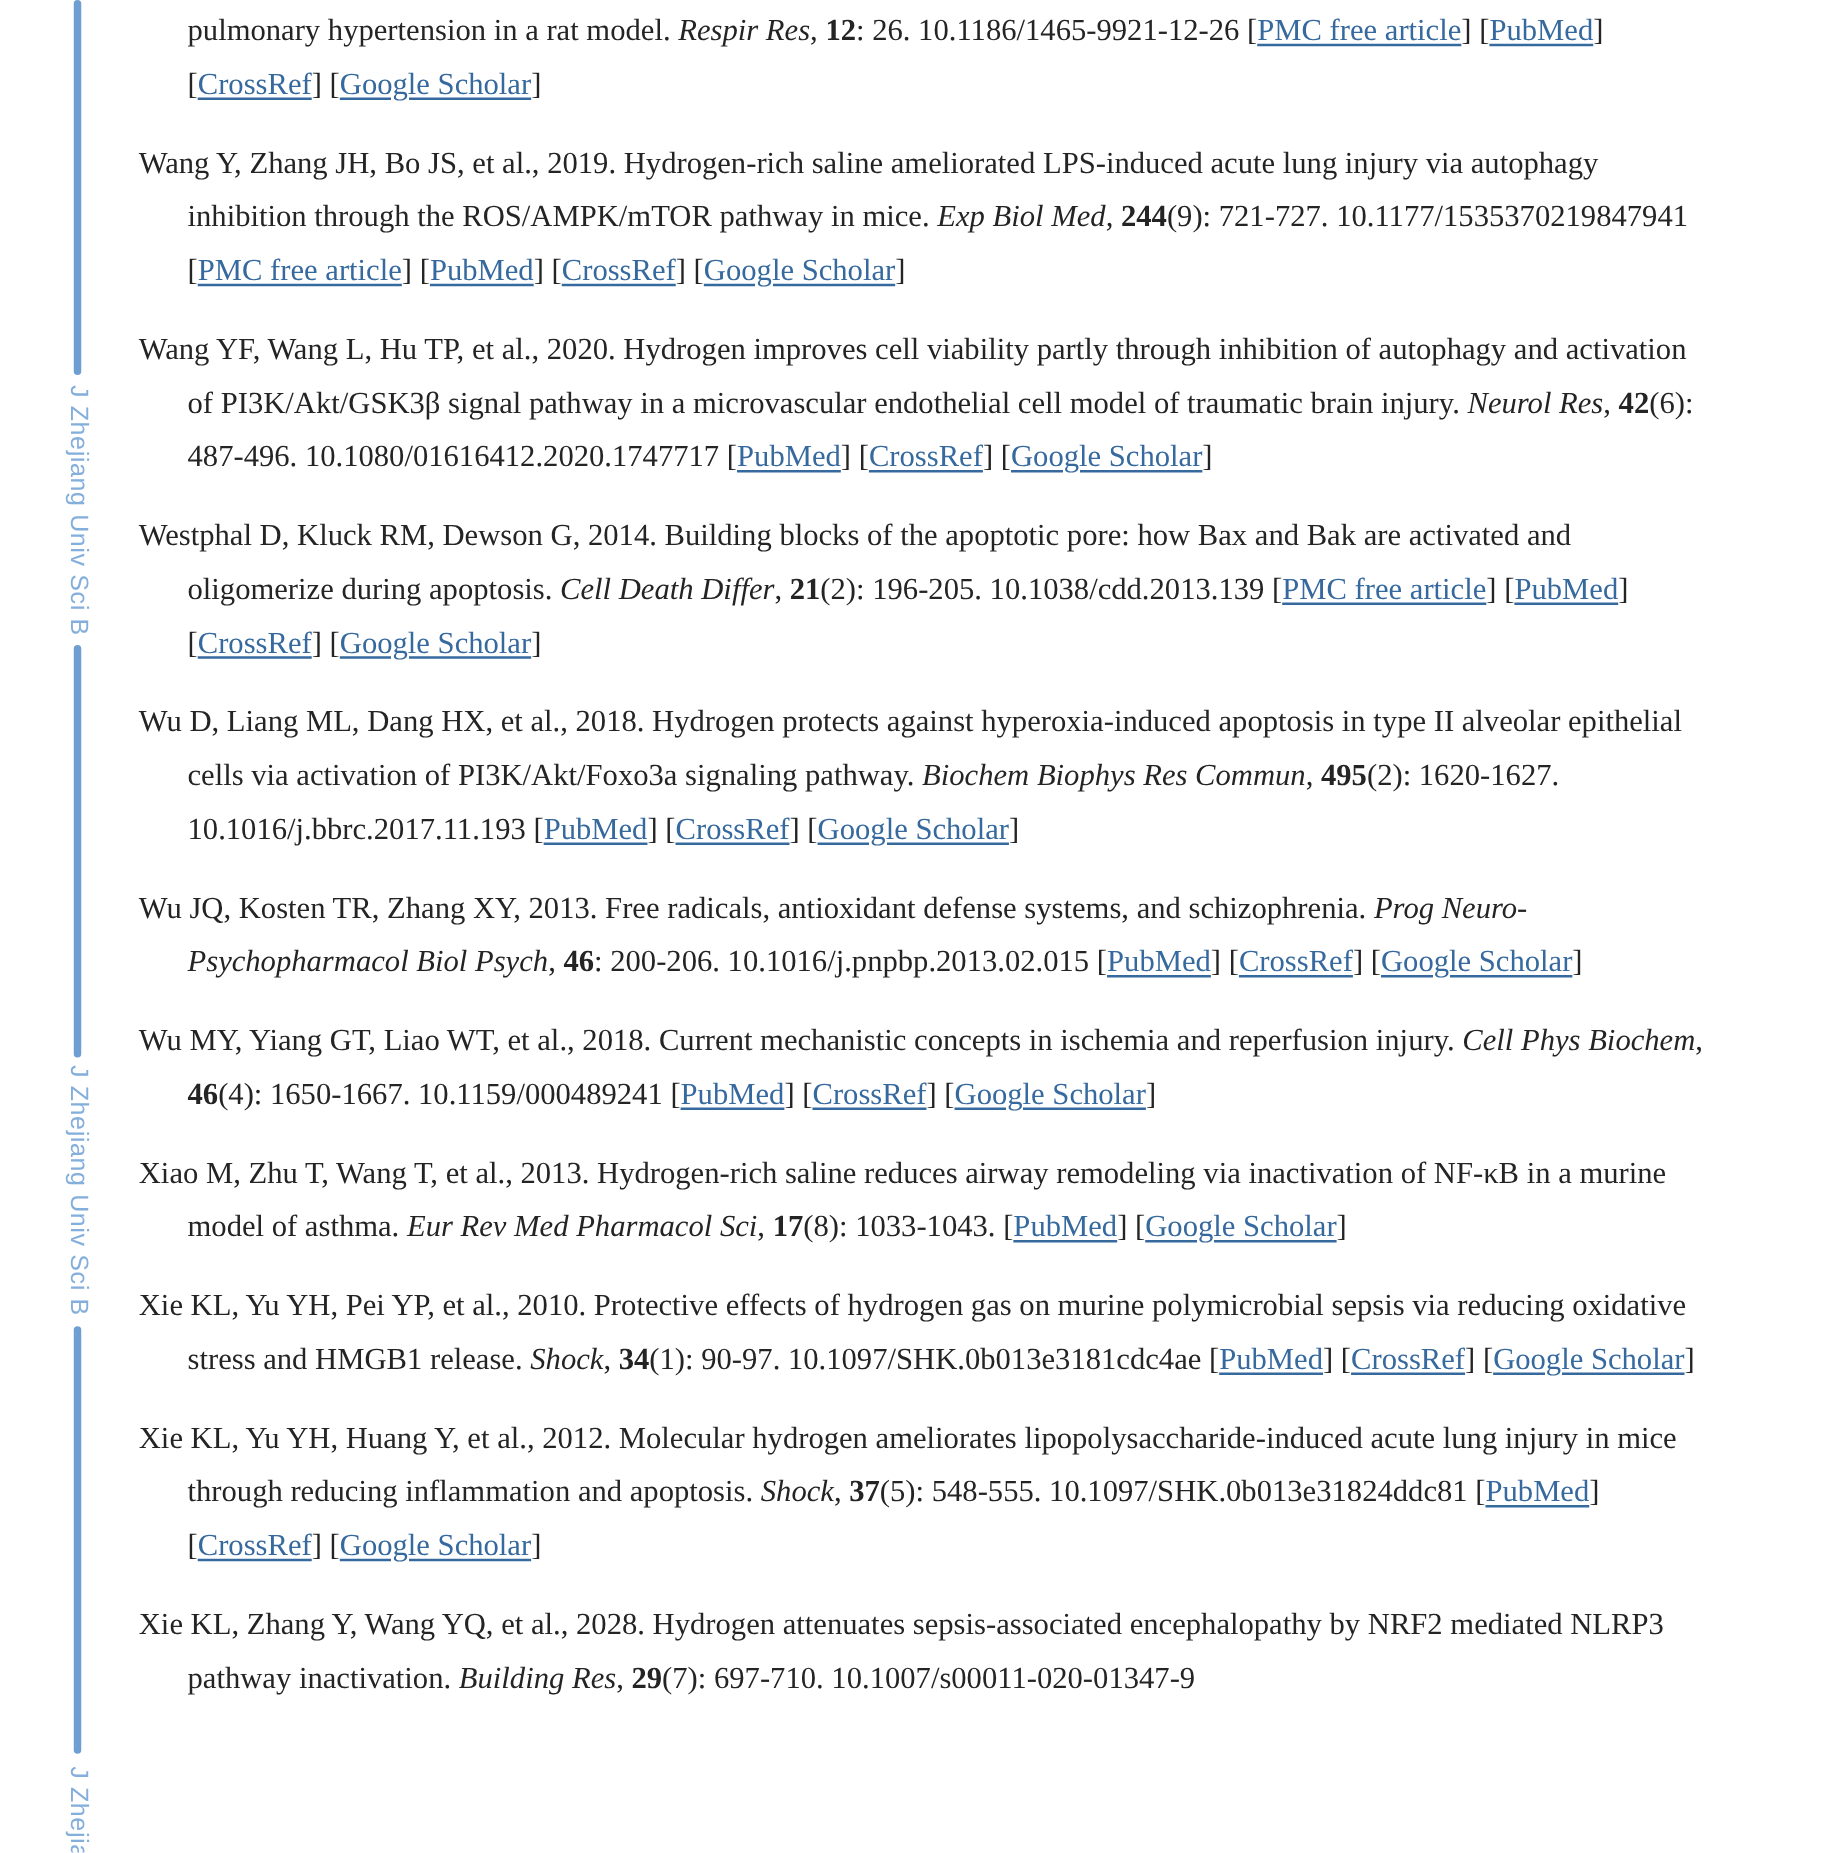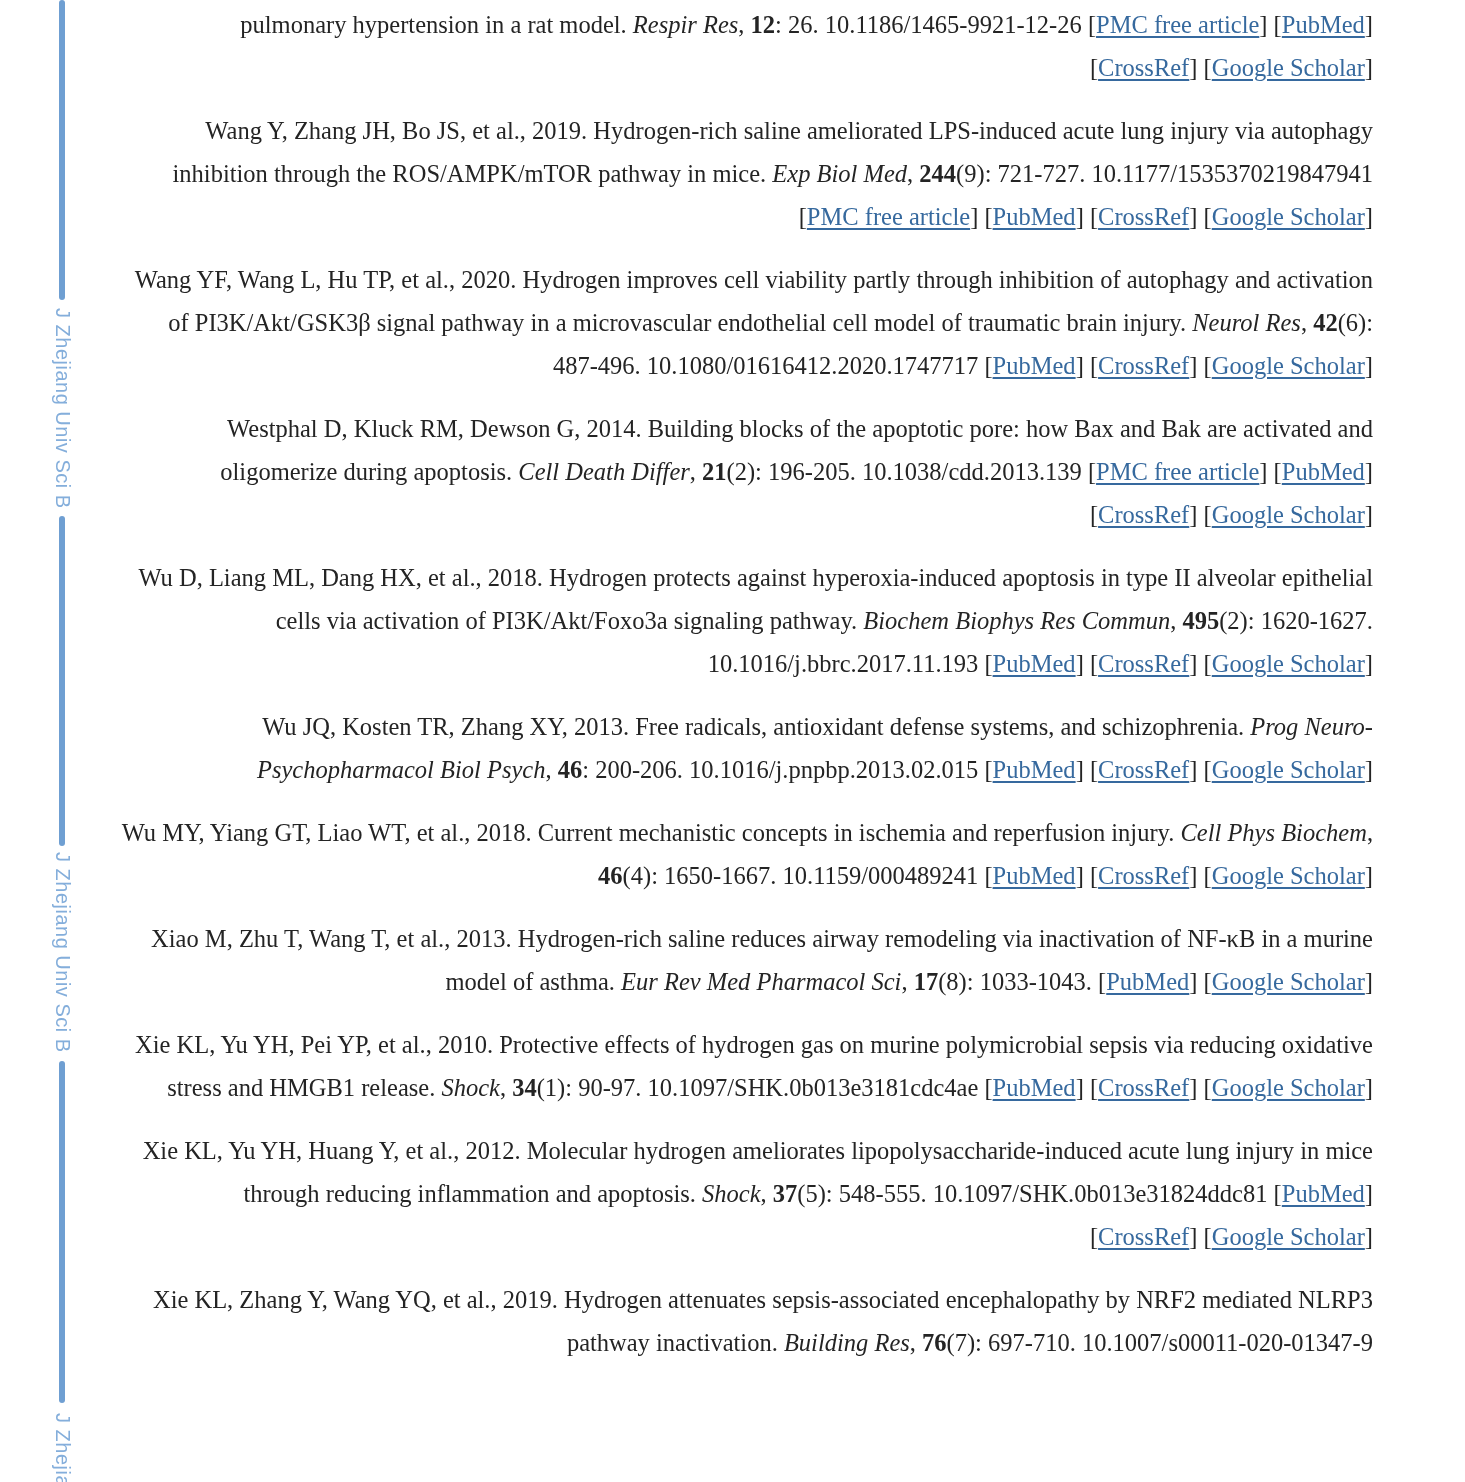--- a/index.html
+++ b/index.html
@@ -27,21 +27,21 @@
     white-space: nowrap;
     user-select: none;
   }
 
   
   .refs {
     position: absolute; left: 111px; top: 3px;
     width: 1262px;
     font-size: 24.5px;
     line-height: 43px;
-    text-align: right;
+    text-align: left;
   }
   .ref {
     margin: 0 0 20px 0;
     padding-left: 39px;
     text-indent: -39px;
   }
   .ref.continued { text-indent: 0; }
   .ref .seg-italic { font-style: italic; }
   .ref .seg-bold   { font-weight: bold; }
   .ref a.cite-link {
@@ -66,14 +66,14 @@
     <p class="ref continued"><span class="seg-text">pulmonary hypertension in a rat model. </span><span class="seg-italic">Respir Res</span><span class="seg-text">, </span><span class="seg-bold">12</span><span class="seg-text">: 26. 10.1186/1465-9921-12-26 [</span><a class="cite-link" href="#" style="color: rgb(54, 105, 158);">PMC free article</a><span class="seg-text">] [</span><a class="cite-link" href="#" style="color: rgb(54, 105, 158);">PubMed</a><span class="seg-text">] [</span><a class="cite-link" href="#" style="color: rgb(54, 105, 158);">CrossRef</a><span class="seg-text">] [</span><a class="cite-link" href="#" style="color: rgb(54, 105, 158);">Google Scholar</a><span class="seg-text">]</span></p>
     <p class="ref"><span class="seg-text">Wang Y, Zhang JH, Bo JS, et al., 2019. Hydrogen-rich saline ameliorated LPS-induced acute lung injury via autophagy inhibition through the ROS/AMPK/mTOR pathway in mice. </span><span class="seg-italic">Exp Biol Med</span><span class="seg-text">, </span><span class="seg-bold">244</span><span class="seg-text">(9): 721-727. 10.1177/1535370219847941 [</span><a class="cite-link" href="#" style="color: rgb(54, 105, 158);">PMC free article</a><span class="seg-text">] [</span><a class="cite-link" href="#" style="color: rgb(54, 105, 158);">PubMed</a><span class="seg-text">] [</span><a class="cite-link" href="#" style="color: rgb(54, 105, 158);">CrossRef</a><span class="seg-text">] [</span><a class="cite-link" href="#" style="color: rgb(54, 105, 158);">Google Scholar</a><span class="seg-text">]</span></p>
     <p class="ref"><span class="seg-text">Wang YF, Wang L, Hu TP, et al., 2020. Hydrogen improves cell viability partly through inhibition of autophagy and activation of PI3K/Akt/GSK3β signal pathway in a microvascular endothelial cell model of traumatic brain injury. </span><span class="seg-italic">Neurol Res</span><span class="seg-text">, </span><span class="seg-bold">42</span><span class="seg-text">(6): 487-496. 10.1080/01616412.2020.1747717 [</span><a class="cite-link" href="#" style="color: rgb(54, 105, 158);">PubMed</a><span class="seg-text">] [</span><a class="cite-link" href="#" style="color: rgb(54, 105, 158);">CrossRef</a><span class="seg-text">] [</span><a class="cite-link" href="#" style="color: rgb(54, 105, 158);">Google Scholar</a><span class="seg-text">]</span></p>
     <p class="ref"><span class="seg-text">Westphal D, Kluck RM, Dewson G, 2014. Building blocks of the apoptotic pore: how Bax and Bak are activated and oligomerize during apoptosis. </span><span class="seg-italic">Cell Death Differ</span><span class="seg-text">, </span><span class="seg-bold">21</span><span class="seg-text">(2): 196-205. 10.1038/cdd.2013.139 [</span><a class="cite-link" href="#" style="color: rgb(54, 105, 158);">PMC free article</a><span class="seg-text">] [</span><a class="cite-link" href="#" style="color: rgb(54, 105, 158);">PubMed</a><span class="seg-text">] [</span><a class="cite-link" href="#" style="color: rgb(54, 105, 158);">CrossRef</a><span class="seg-text">] [</span><a class="cite-link" href="#" style="color: rgb(54, 105, 158);">Google Scholar</a><span class="seg-text">]</span></p>
     <p class="ref"><span class="seg-text">Wu D, Liang ML, Dang HX, et al., 2018. Hydrogen protects against hyperoxia-induced apoptosis in type II alveolar epithelial cells via activation of PI3K/Akt/Foxo3a signaling pathway. </span><span class="seg-italic">Biochem Biophys Res Commun</span><span class="seg-text">, </span><span class="seg-bold">495</span><span class="seg-text">(2): 1620-1627. 10.1016/j.bbrc.2017.11.193 [</span><a class="cite-link" href="#" style="color: rgb(54, 105, 158);">PubMed</a><span class="seg-text">] [</span><a class="cite-link" href="#" style="color: rgb(54, 105, 158);">CrossRef</a><span class="seg-text">] [</span><a class="cite-link" href="#" style="color: rgb(54, 105, 158);">Google Scholar</a><span class="seg-text">]</span></p>
     <p class="ref"><span class="seg-text">Wu JQ, Kosten TR, Zhang XY, 2013. Free radicals, antioxidant defense systems, and schizophrenia. </span><span class="seg-italic">Prog Neuro-Psychopharmacol Biol Psych</span><span class="seg-text">, </span><span class="seg-bold">46</span><span class="seg-text">: 200-206. 10.1016/j.pnpbp.2013.02.015 [</span><a class="cite-link" href="#" style="color: rgb(54, 105, 158);">PubMed</a><span class="seg-text">] [</span><a class="cite-link" href="#" style="color: rgb(54, 105, 158);">CrossRef</a><span class="seg-text">] [</span><a class="cite-link" href="#" style="color: rgb(54, 105, 158);">Google Scholar</a><span class="seg-text">]</span></p>
     <p class="ref"><span class="seg-text">Wu MY, Yiang GT, Liao WT, et al., 2018. Current mechanistic concepts in ischemia and reperfusion injury. </span><span class="seg-italic">Cell Phys Biochem</span><span class="seg-text">, </span><span class="seg-bold">46</span><span class="seg-text">(4): 1650-1667. 10.1159/000489241 [</span><a class="cite-link" href="#" style="color: rgb(54, 105, 158);">PubMed</a><span class="seg-text">] [</span><a class="cite-link" href="#" style="color: rgb(54, 105, 158);">CrossRef</a><span class="seg-text">] [</span><a class="cite-link" href="#" style="color: rgb(54, 105, 158);">Google Scholar</a><span class="seg-text">]</span></p>
     <p class="ref"><span class="seg-text">Xiao M, Zhu T, Wang T, et al., 2013. Hydrogen-rich saline reduces airway remodeling via inactivation of NF-κB in a murine model of asthma. </span><span class="seg-italic">Eur Rev Med Pharmacol Sci</span><span class="seg-text">, </span><span class="seg-bold">17</span><span class="seg-text">(8): 1033-1043. [</span><a class="cite-link" href="#" style="color: rgb(54, 105, 158);">PubMed</a><span class="seg-text">] [</span><a class="cite-link" href="#" style="color: rgb(54, 105, 158);">Google Scholar</a><span class="seg-text">]</span></p>
     <p class="ref"><span class="seg-text">Xie KL, Yu YH, Pei YP, et al., 2010. Protective effects of hydrogen gas on murine polymicrobial sepsis via reducing oxidative stress and HMGB1 release. </span><span class="seg-italic">Shock</span><span class="seg-text">, </span><span class="seg-bold">34</span><span class="seg-text">(1): 90-97. 10.1097/SHK.0b013e3181cdc4ae [</span><a class="cite-link" href="#" style="color: rgb(54, 105, 158);">PubMed</a><span class="seg-text">] [</span><a class="cite-link" href="#" style="color: rgb(54, 105, 158);">CrossRef</a><span class="seg-text">] [</span><a class="cite-link" href="#" style="color: rgb(54, 105, 158);">Google Scholar</a><span class="seg-text">]</span></p>
     <p class="ref"><span class="seg-text">Xie KL, Yu YH, Huang Y, et al., 2012. Molecular hydrogen ameliorates lipopolysaccharide-induced acute lung injury in mice through reducing inflammation and apoptosis. </span><span class="seg-italic">Shock</span><span class="seg-text">, </span><span class="seg-bold">37</span><span class="seg-text">(5): 548-555. 10.1097/SHK.0b013e31824ddc81 [</span><a class="cite-link" href="#" style="color: rgb(54, 105, 158);">PubMed</a><span class="seg-text">] [</span><a class="cite-link" href="#" style="color: rgb(54, 105, 158);">CrossRef</a><span class="seg-text">] [</span><a class="cite-link" href="#" style="color: rgb(54, 105, 158);">Google Scholar</a><span class="seg-text">]</span></p>
-    <p class="ref"><span class="seg-text">Xie KL, Zhang Y, Wang YQ, et al., 2019. Hydrogen attenuates sepsis-associated encephalopathy by NRF2 mediated NLRP3 pathway inactivation. </span><span class="seg-italic">Building Res</span><span class="seg-text">, </span><span class="seg-bold">76</span><span class="seg-text">(7): 697-710. 10.1007/s00011-020-01347-9</span></p>
+    <p class="ref"><span class="seg-text">Xie KL, Zhang Y, Wang YQ, et al., 2028. Hydrogen attenuates sepsis-associated encephalopathy by NRF2 mediated NLRP3 pathway inactivation. </span><span class="seg-italic">Building Res</span><span class="seg-text">, </span><span class="seg-bold">29</span><span class="seg-text">(7): 697-710. 10.1007/s00011-020-01347-9</span></p>
   </div>
 
 </body></html>

